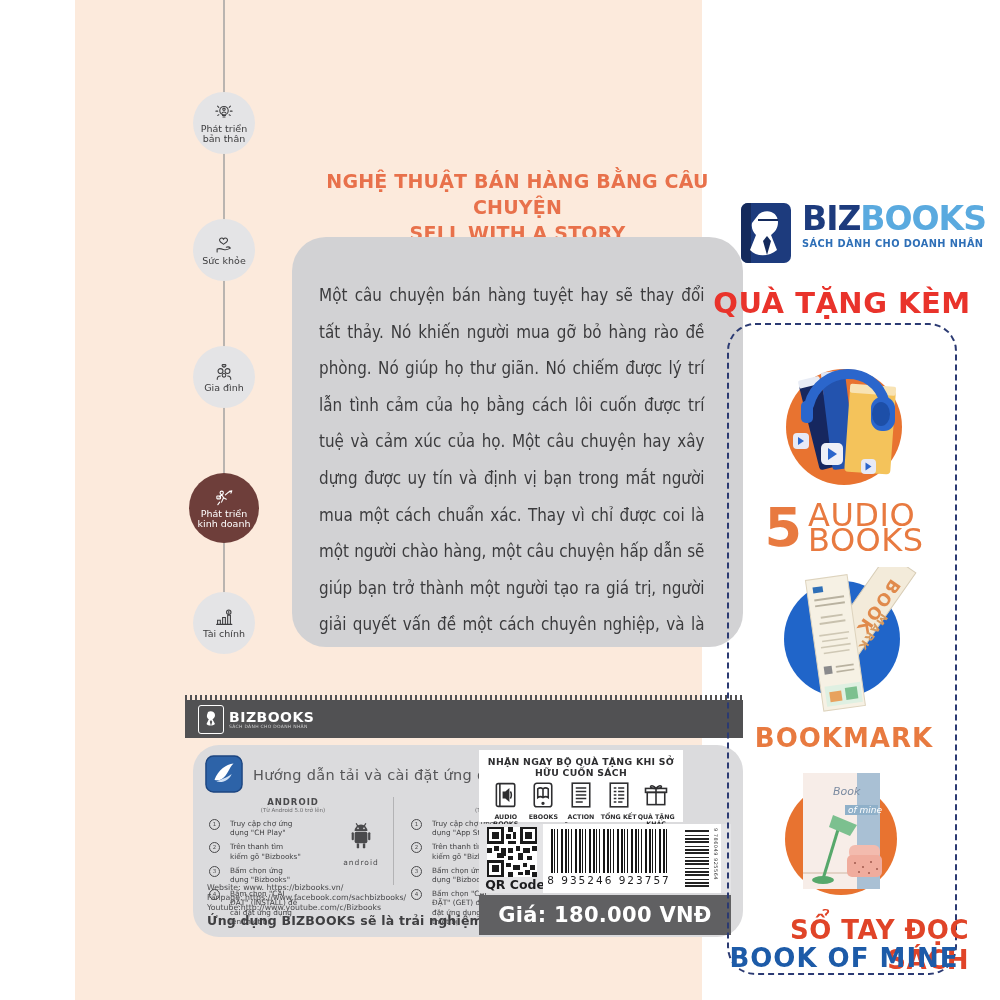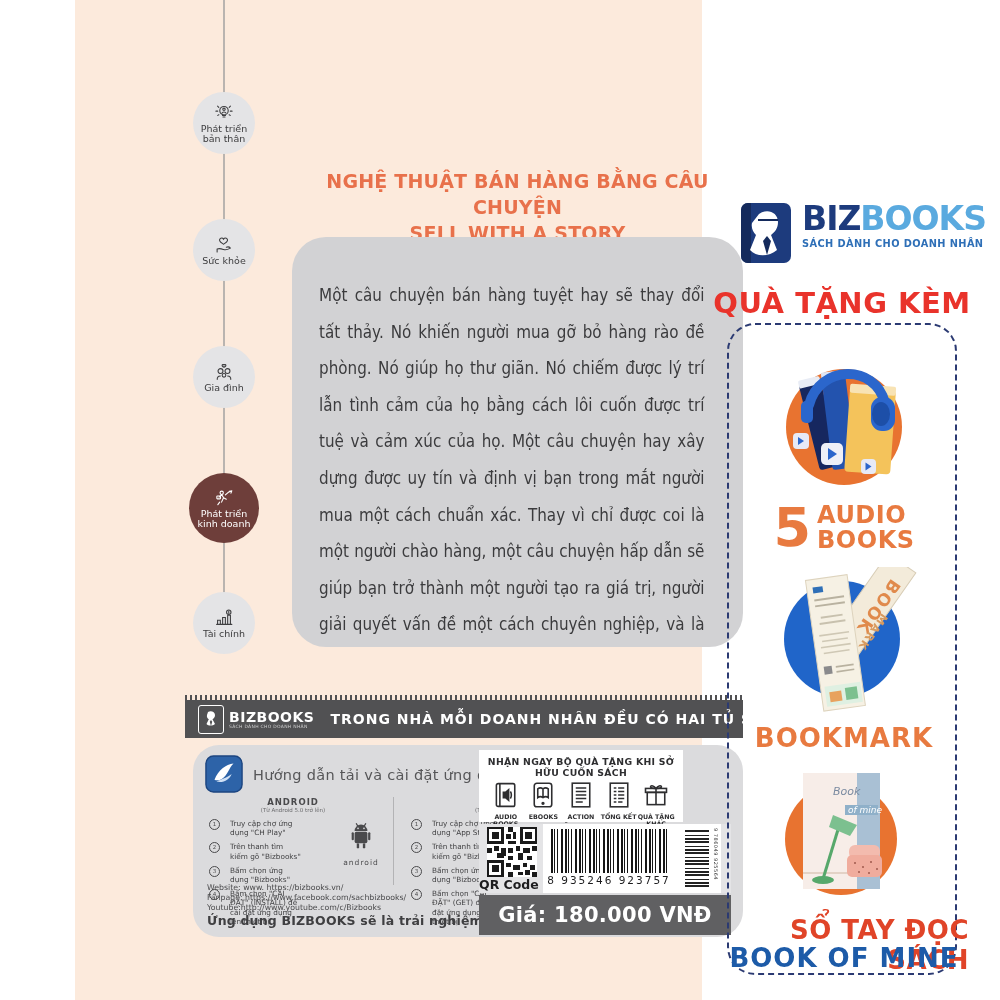--- a/index.html
+++ b/index.html
@@ -57,21 +57,21 @@
   
   .gift-strip{position:absolute;left:404px;top:750px;width:204px;height:72px;background:#fff;}
   .gift-strip-title{font-size:9.3px;font-weight:bold;color:#2e2e30;text-align:center;margin-top:6px;letter-spacing:.3px;}
   .gift-icons{display:flex;justify-content:space-between;padding:3px 8px 0;}
   .gift-item{width:46px;text-align:center;}
   .gift-item svg{width:28px;height:28px;}
   .gift-item-label{font-size:6.3px;font-weight:bold;color:#2e2e30;line-height:7px;}
   .gift-item-sub{font-size:5.8px;color:#2e2e30;line-height:7px;}
   .qr-area{position:absolute;left:404px;top:824px;width:252px;height:69px;background:#E4E4E6;}
   .qr-code{position:absolute;left:8px;top:3px;width:50px;height:50px;}
-  .qr-label{position:absolute;left:0px;top:53px;width:66px;text-align:left;font-size:12.5px;font-weight:bold;color:#1c1c1e;}
+  .qr-label{position:absolute;left:0px;top:53px;width:66px;text-align:right;font-size:12.5px;font-weight:bold;color:#1c1c1e;}
   .barcode-card{position:absolute;left:64px;top:0;width:132px;height:69px;background:#fff;}
   .barcode-bars{position:absolute;left:8px;top:5px;width:116px;height:44px;
       background:repeating-linear-gradient(90deg,#161616 0 2px,#fff 2px 3px,#161616 3px 4px,#fff 4px 6px,#161616 6px 7px,#fff 7px 10px,#161616 10px 12px,#fff 12px 14px);}
   .barcode-digits{position:absolute;left:0;top:50px;width:132px;text-align:center;font-size:10.5px;letter-spacing:2px;color:#1c1c1e;}
   .isbn-strip{position:absolute;left:196px;top:0;width:46px;height:69px;background:#fff;}
   .isbn-bars{position:absolute;left:10px;top:6px;width:24px;height:57px;
       background:repeating-linear-gradient(0deg,#222 0 2px,#fff 2px 3px,#222 3px 5px,#fff 5px 7px,#222 7px 8px,#fff 8px 11px);}
   .isbn-digits{position:absolute;right:2px;top:4px;writing-mode:vertical-rl;font-size:5px;color:#333;letter-spacing:.5px;}
   .price-bar{position:absolute;left:404px;top:895px;width:252px;height:40px;background:#606062;
              color:#fff;font-weight:bold;font-size:21px;display:flex;align-items:center;justify-content:center;letter-spacing:.3px;}
@@ -80,21 +80,21 @@
   .brand{position:absolute;left:738px;top:202px;display:flex;align-items:flex-start;gap:8px;}
   .brand-name{font-weight:bold;font-size:33px;line-height:34px;letter-spacing:-1px;}
   .brand-biz{color:#1D3B7D;} .brand-books{color:#5AAADF;}
   .brand-tag{font-size:9.8px;font-weight:bold;color:#2E6FB7;letter-spacing:.4px;margin-top:2px;}
   .gift-heading{position:absolute;left:712px;top:286px;width:260px;text-align:center;
                 font-size:29px;font-weight:bold;color:#E9332B;letter-spacing:.5px;}
   .dash-box{position:absolute;left:727px;top:323px;width:230px;height:652px;border:2.5px dashed #2B3A72;border-radius:28px;box-sizing:border-box;}
   .g-audio-svg{position:absolute;left:40px;top:22px;}
   .g-audio-label{position:absolute;left:0;top:178px;width:230px;display:flex;justify-content:center;align-items:center;gap:6px;color:#E87A40;}
   .g-audio-num{font-size:54px;font-weight:bold;line-height:50px;}
-  .g-audio-lines{font-size:24px;font-weight:bold;line-height:25px;letter-spacing:.5px;}
+  .g-audio-lines{font-size:32px;font-weight:normal;line-height:25px;letter-spacing:.5px;}
   .g-bm-svg{position:absolute;left:28px;top:242px;}
   .g-bm-label{position:absolute;left:0;top:398px;width:230px;text-align:center;font-size:26px;font-weight:bold;color:#E87A40;letter-spacing:1px;}
   .g-nb-svg{position:absolute;left:30px;top:436px;}
   .g-nb-label1{position:absolute;left:-10px;top:590px;width:250px;text-align:right;font-size:26px;font-weight:bold;color:#E04428;letter-spacing:.5px;}
   .g-nb-label2{position:absolute;left:0;top:618px;width:230px;text-align:center;font-size:26px;font-weight:bold;color:#1D5BA8;letter-spacing:1px;}
 </style>
 </head>
 <body>
 
 <div class="stage">
@@ -166,21 +166,20 @@
           <svg width="16" height="20" viewBox="0 0 16 20">
             <path d="M5 3c3-2 7 0 7 3 0 2-1 3.5-2.5 4.3L12 15c-2.5 2-6.5 2-8.5 0l2.3-4.7C4.3 9.5 3.6 8 4 6z" fill="#fff"></path>
             <path d="M8 11l1.2 1.8L8 17l-1.2-4.2z" fill="#515153"></path>
           </svg>
         </div>
         <div>
           <div class="banner-logo-name">BIZBOOKS</div>
           <div class="banner-logo-tag">SÁCH DÀNH CHO DOANH NHÂN</div>
         </div>
       </div>
-      <div class="banner-text">TRONG NHÀ MỖI DOANH NHÂN ĐỀU CÓ HAI TỦ SÁCH</div>
     </div>
 
     <div class="app-box">
       <svg class="app-icon" viewBox="0 0 40 40">
         <rect x="1" y="1" width="38" height="38" rx="8" fill="#2D63A8"></rect>
         <rect x="1" y="1" width="38" height="38" rx="8" fill="none" stroke="#1c4580" stroke-width="1.5"></rect>
         <path d="M10 26c4-10 12-16 20-17-5 5-6 12-12 16-3 2-6 2-8 1z" fill="#fff"></path>
         <path d="M12 28c5-3 10-3 16-8-2 6-9 10-16 8z" fill="#cfe0f5"></path>
       </svg>
       <div class="app-title">Hướng dẫn tải và cài đặt ứng dụng BIZBOOKS</div>

